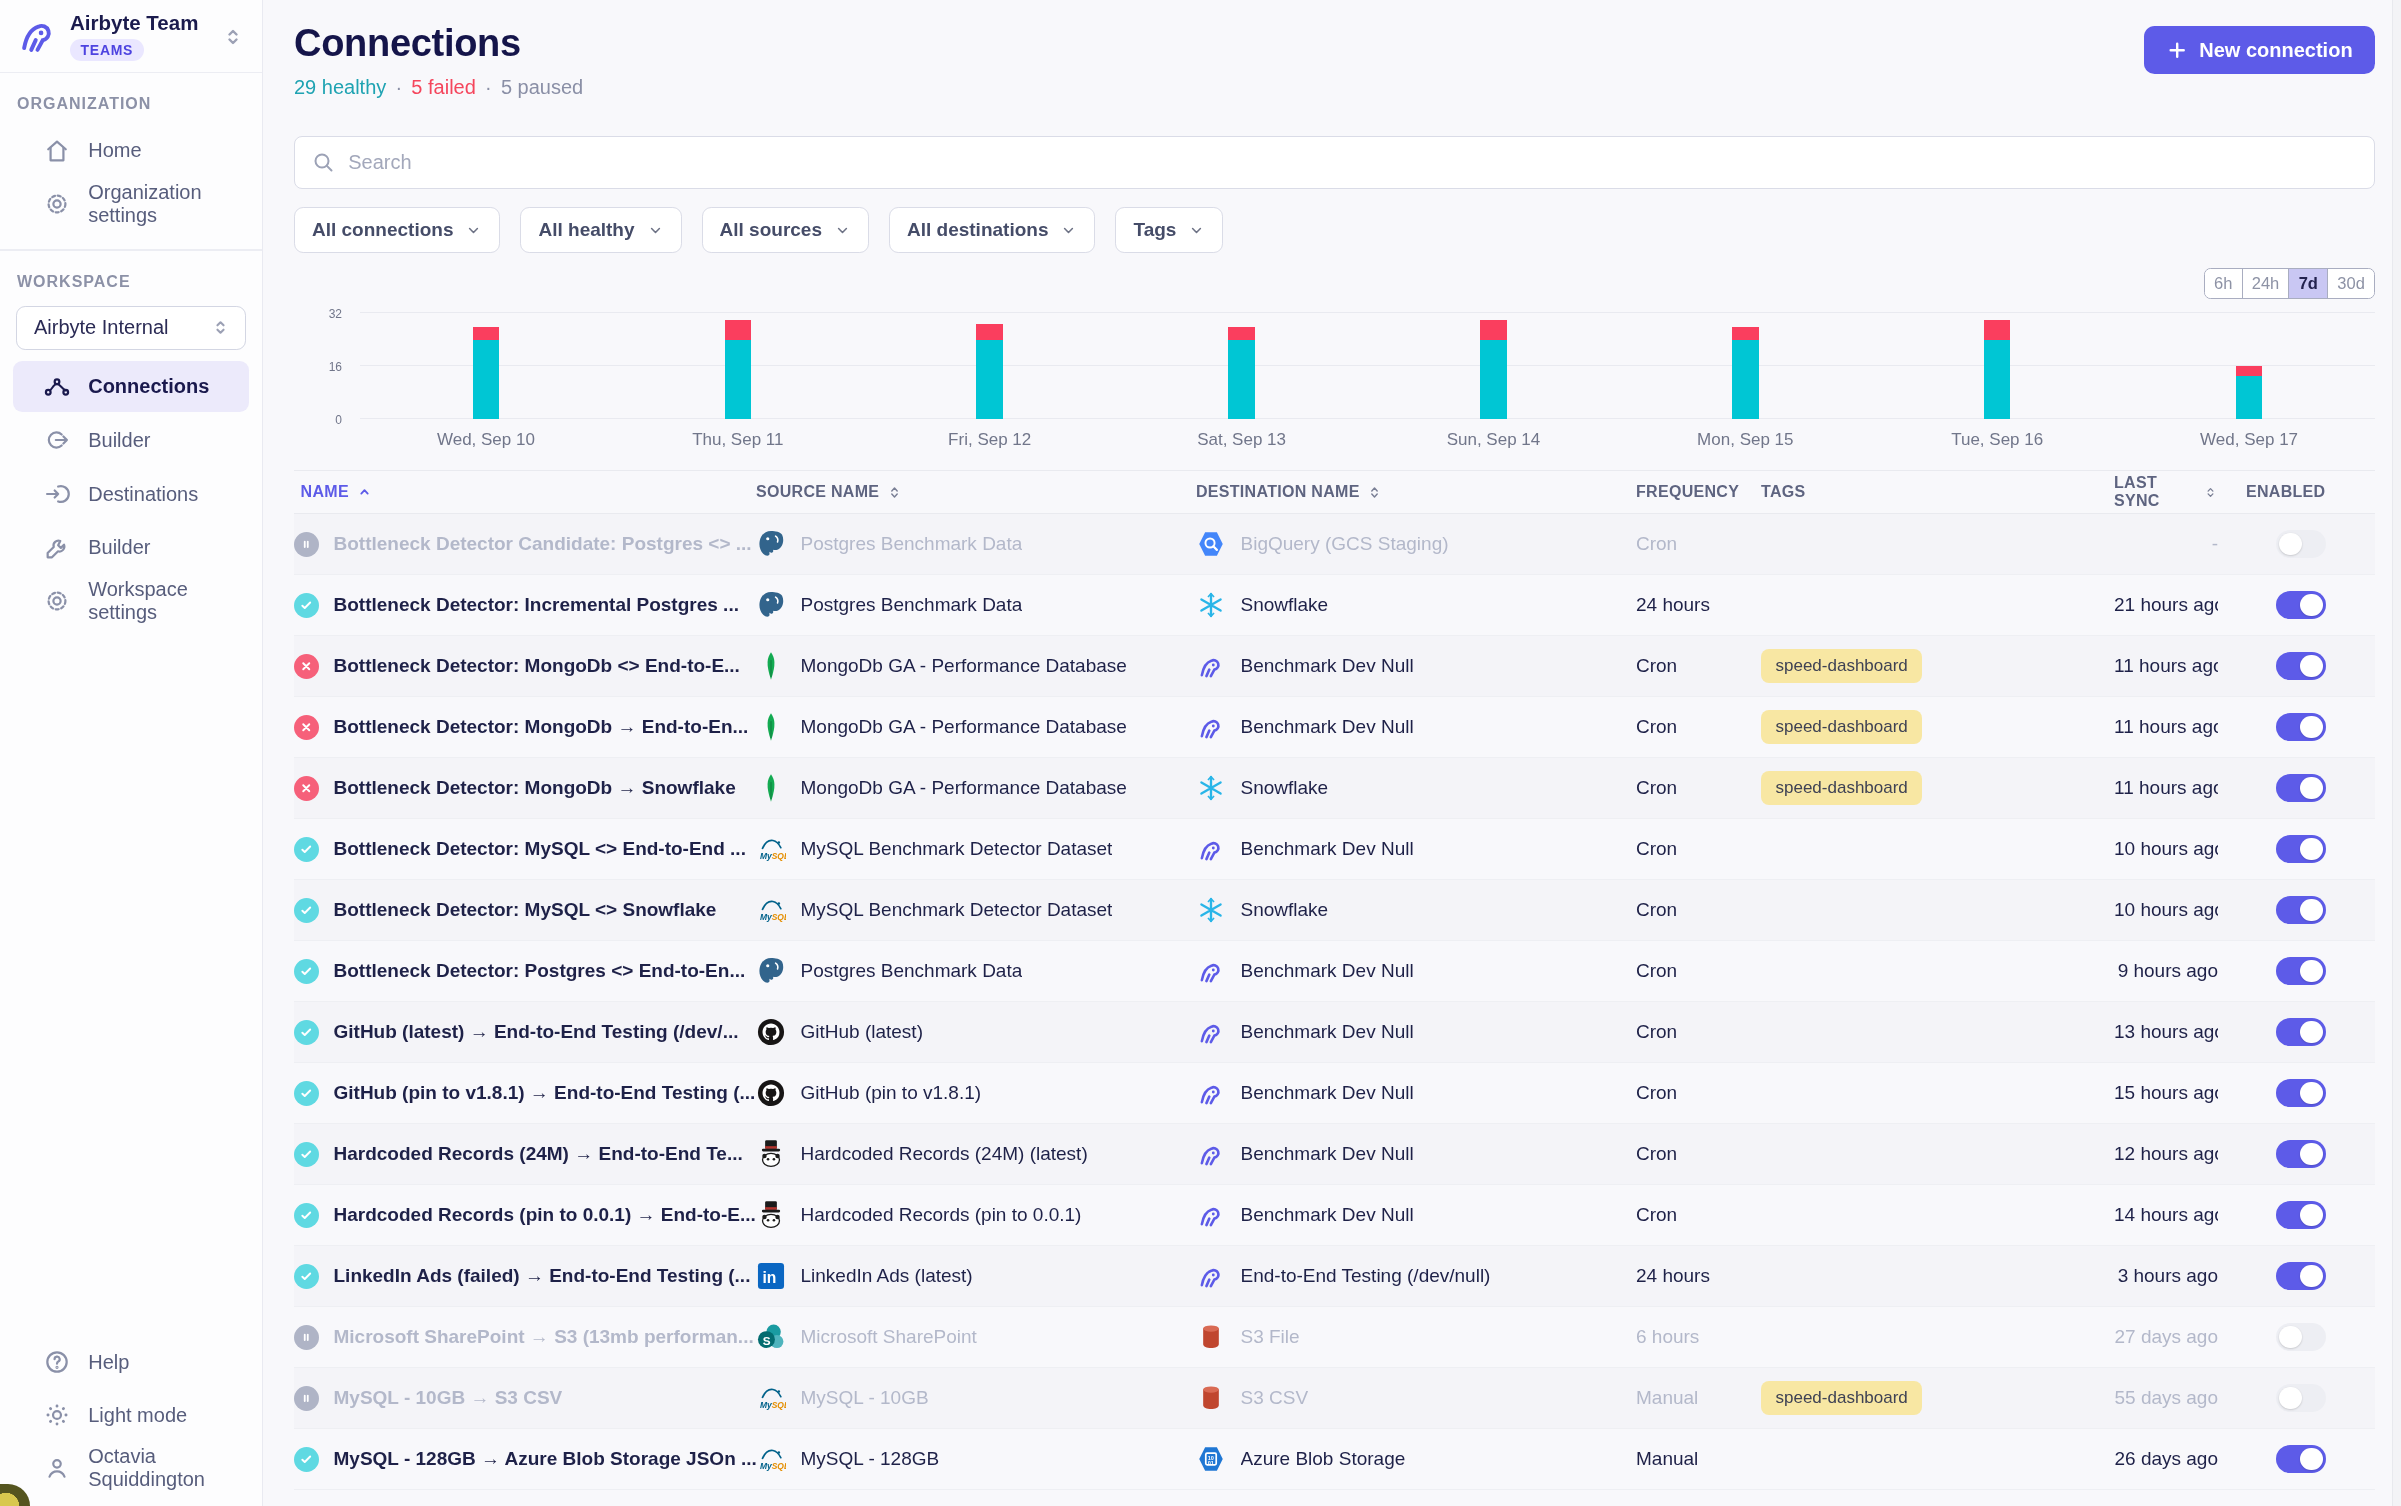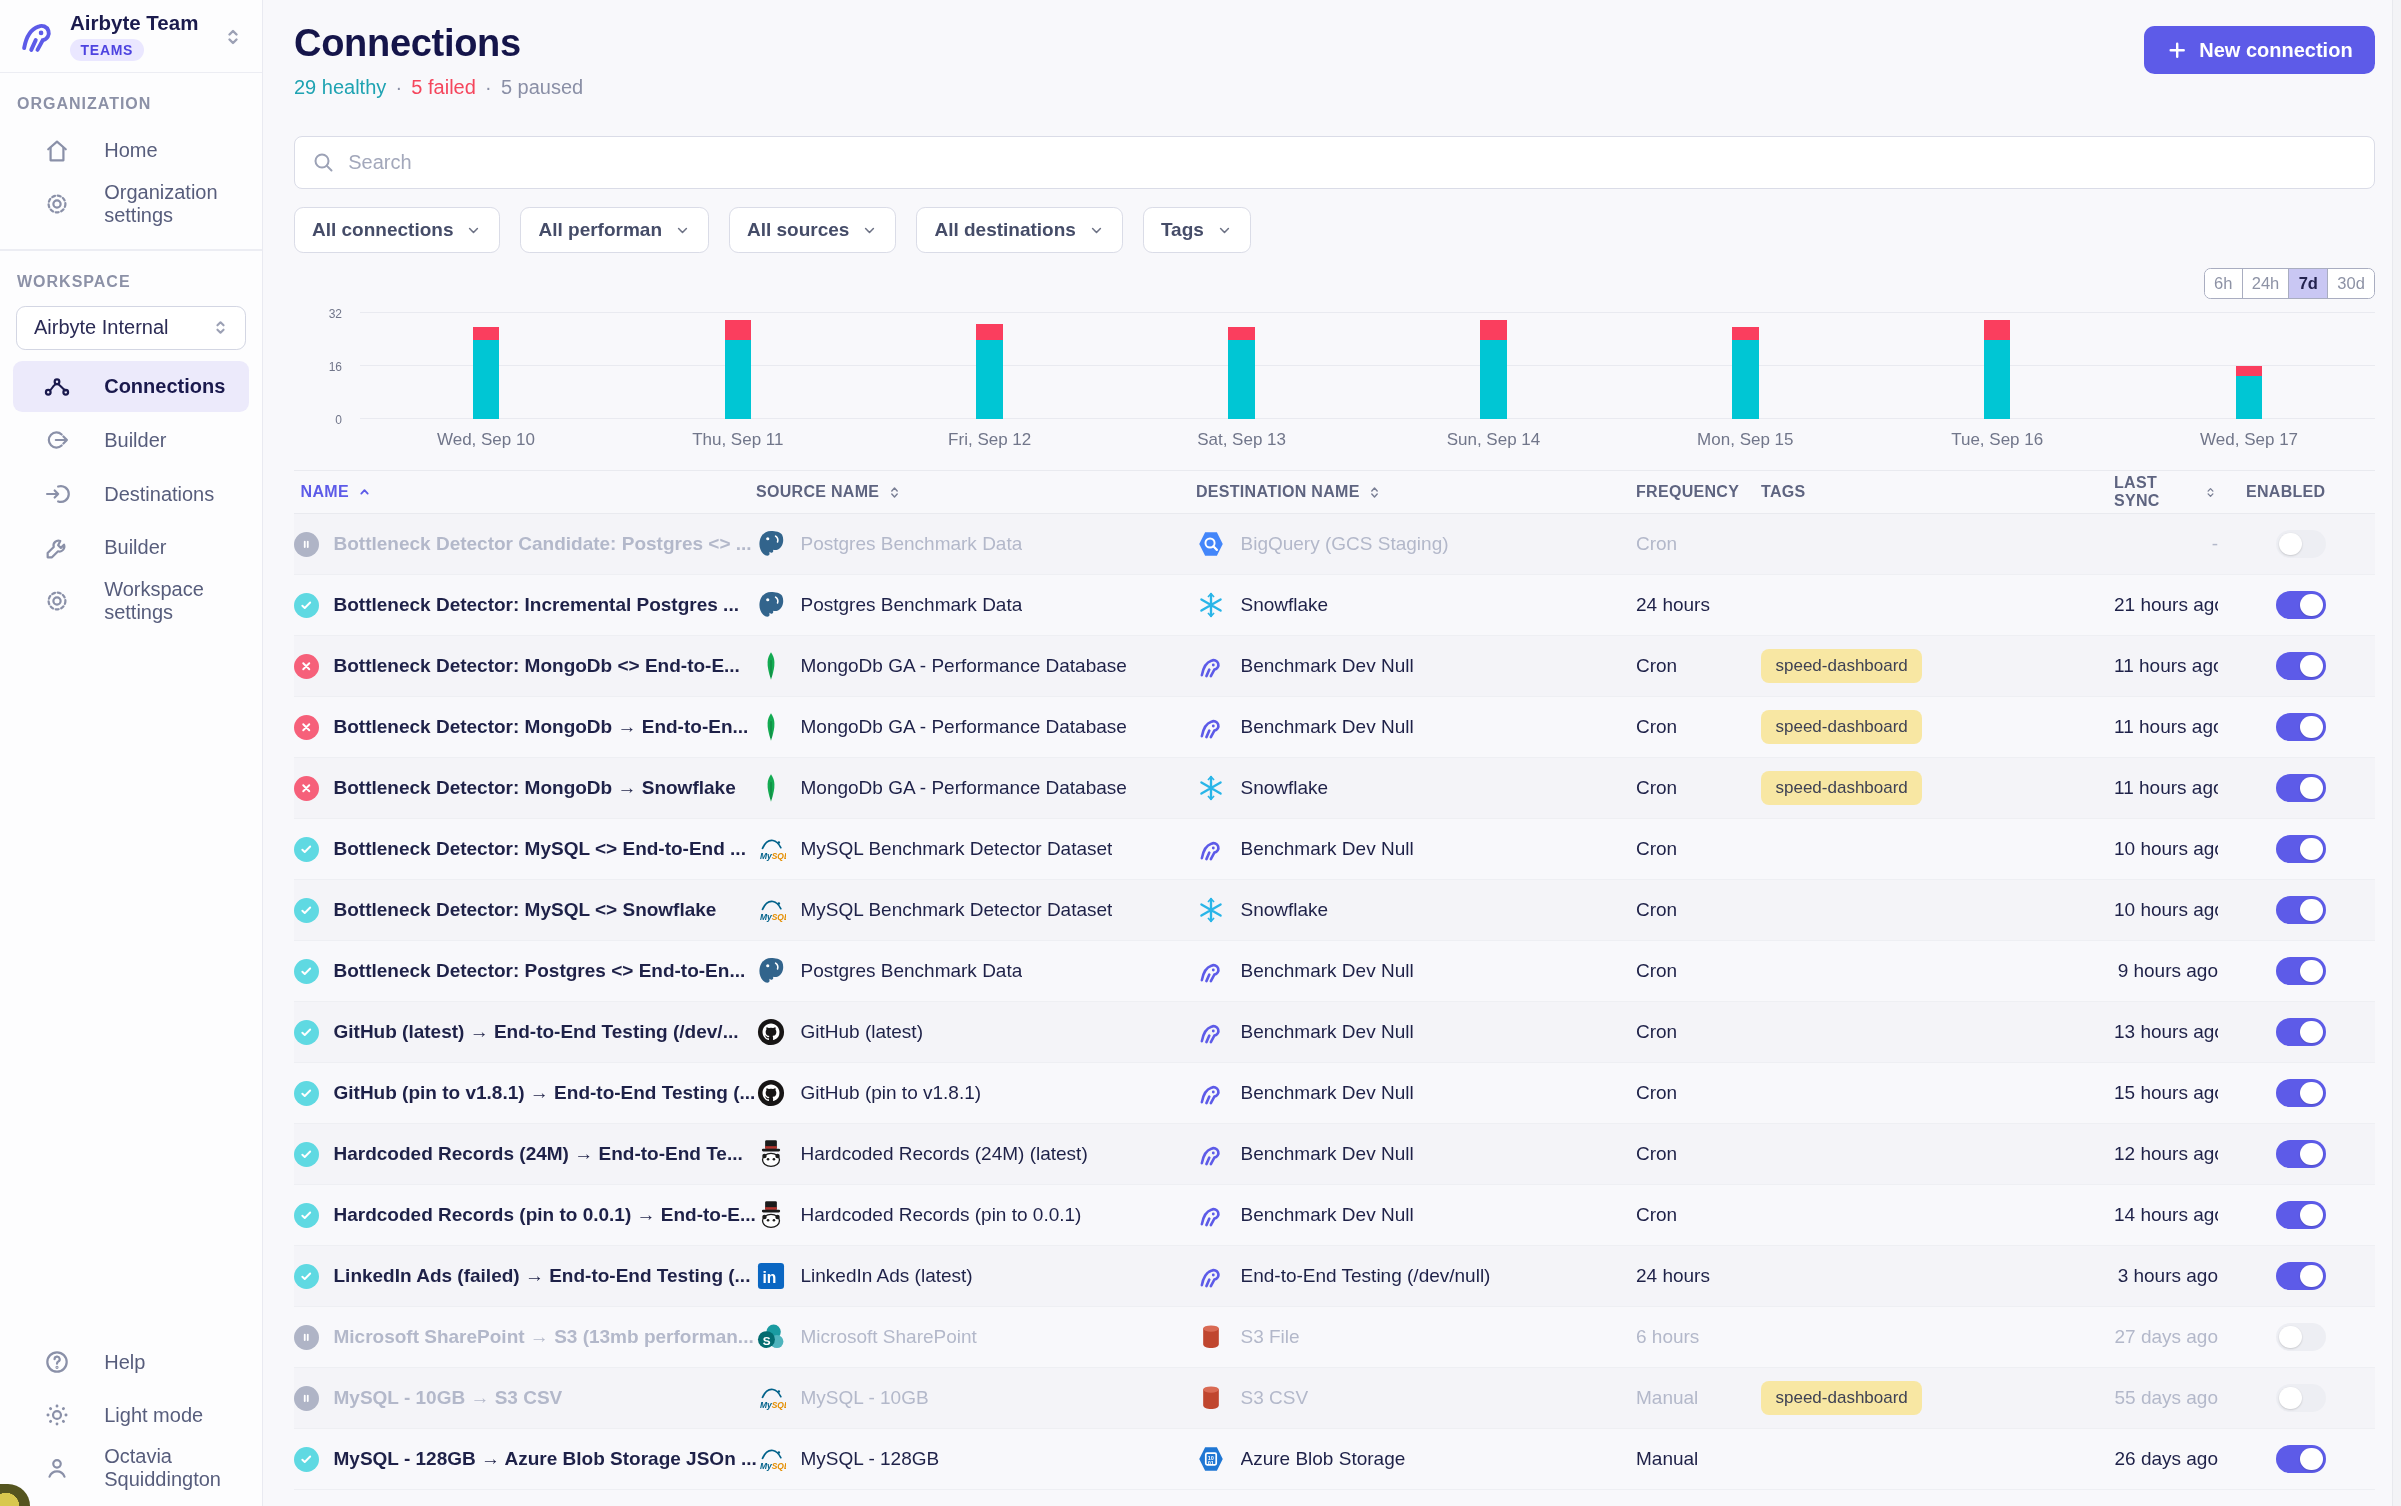--- a/index.html
+++ b/index.html
@@ -11,21 +11,21 @@
   .sidebar { width:263px; min-width:263px; height:100%; background:#FDFDFE; border-right:1.3px solid #E9EAF1; display:flex; flex-direction:column; position:relative; }
   .org-switcher { display:flex; align-items:center; gap:12px; padding:12px 17px 10.6px 17px; cursor:pointer; }
   .org-logo { width:41px; height:41px; color:#5D5BE8; flex:0 0 auto; }
   .org-meta { flex:1; }
   .org-name { font-size:20.5px; font-weight:700; color:#1B1B4D; line-height:1.1; }
   .org-badge { display:inline-block; margin-top:4px; background:#EAE7FF; color:#4D43E0; font-size:14px; font-weight:700; letter-spacing:0.7px; padding:3.3px 10.6px; border-radius:659px; }
   .updown { width:24px; height:24px; color:#9CA1B5; }
   .sb-divider { height:1.3px; background:#ECEDF3; margin:0; }
   .section-label { font-size:16px; font-weight:700; letter-spacing:1px; color:#8C91A7; padding:22.4px 17px 9.2px 17px; }
   .nav { list-style:none; }
-  .nav li { display:flex; align-items:center; gap:33px; height:51px; padding:0 17px 0 30px; margin:2.6px 13.2px; border-radius:9.2px; font-size:20px; color:#575D7C; cursor:pointer; }
+  .nav li { display:flex; align-items:center; gap:17px; height:51px; padding:0 17px 0 30px; margin:2.6px 13.2px; border-radius:9.2px; font-size:20px; color:#575D7C; cursor:pointer; }
   .nav li .icn { width:28px; height:28px; color:#8A90A8; flex:0 0 auto; }
   .nav li.active { background:#ECEAFB; color:#1A194D; font-weight:700; }
   .nav li.active .icn { color:#1A194D; }
   .ws-select { display:flex; align-items:center; justify-content:space-between; margin:5.3px 16px 9.2px 16px; padding:0 14.5px 0 17px; height:44px; background:#fff; border:1.3px solid #D3D6E3; border-radius:9.2px; font-size:20px; color:#2B2B55; cursor:pointer; }
   .sidebar-bottom { margin-top:auto; padding-bottom:9.2px; }
   .sidebar-bottom .nav li { height:49px; margin:4px 13.2px; }
   .octavia-peek { position:absolute; left:0; bottom:0; width:30px; height:22.4px; background:radial-gradient(circle at 20% 100%, #D8C84E 0 40%, #55551F 41% 75%, transparent 76%); border-top-right-radius:26.4px; }
 
   
   .main { flex:1; position:relative; padding:22.4px 27px 0 31px; }
@@ -267,21 +267,21 @@
     <div class="filters" id="filters">
         <button class="filter-btn">
           <span>All connections</span>
           <span class="icn ">
             <svg viewBox="0 0 24 24" fill="none" stroke="currentColor" stroke-width="1.9" stroke-linecap="round" stroke-linejoin="round">
               <path d="M6.5 9.2L12 14.8l5.5-5.6" stroke-width="2.2"></path>
             </svg>
           </span>
         </button>
         <button class="filter-btn">
-          <span>All performan</span>
+          <span>All healthy</span>
           <span class="icn ">
             <svg viewBox="0 0 24 24" fill="none" stroke="currentColor" stroke-width="1.9" stroke-linecap="round" stroke-linejoin="round">
               <path d="M6.5 9.2L12 14.8l5.5-5.6" stroke-width="2.2"></path>
             </svg>
           </span>
         </button>
         <button class="filter-btn">
           <span>All sources</span>
           <span class="icn ">
             <svg viewBox="0 0 24 24" fill="none" stroke="currentColor" stroke-width="1.9" stroke-linecap="round" stroke-linejoin="round">

